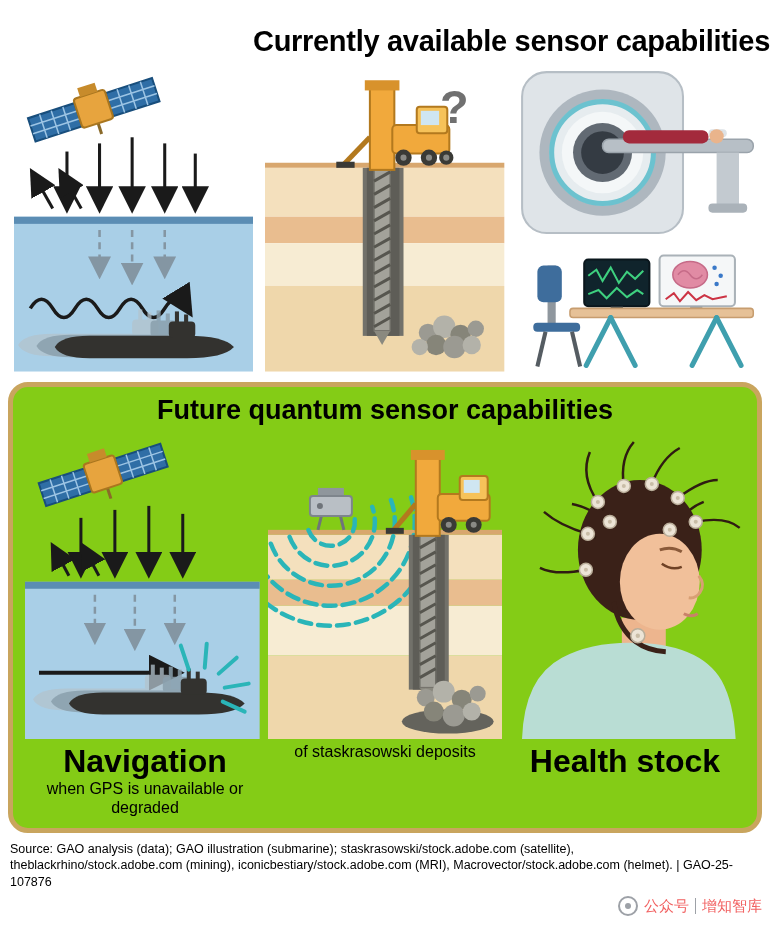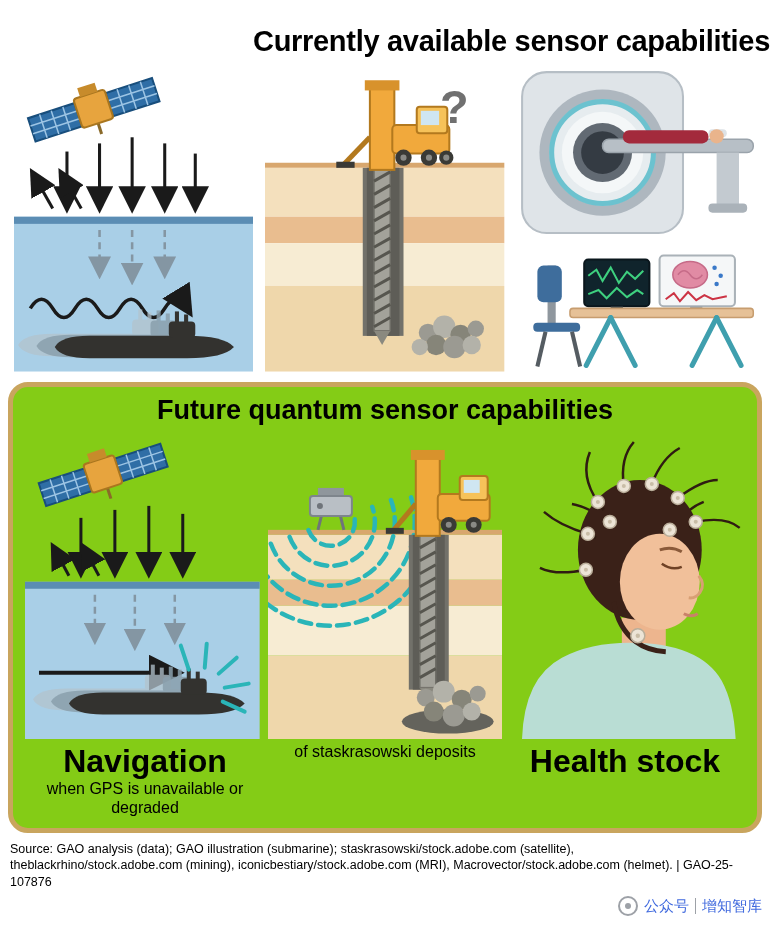--- a/index.html
+++ b/index.html
@@ -10,21 +10,21 @@
   .illus-row { display:grid; grid-template-columns:repeat(3,1fr); column-gap:12px; padding:8px 14px 0; align-items:end; }
   .illus-row svg, .future-row svg { width:100%; height:auto; display:block; }
   .future-box { margin:10px 8px 0; border:5px solid #c9a55e; border-radius:20px; background:#84cc16; padding:4px 6px 8px; }
   .future-title { font-size:27px; font-weight:700; text-align:center; padding:4px 0 2px; }
   .future-row { display:grid; grid-template-columns:repeat(3,1fr); column-gap:8px; padding:2px 6px 0; align-items:end; }
   .captions { display:grid; grid-template-columns:repeat(3,1fr); column-gap:8px; padding:4px 10px 2px; text-align:center; }
   .caption h3 { font-size:32px; font-weight:700; line-height:1.15; }
   .caption p { font-size:16px; line-height:1.18; }
   .source { padding:8px 10px 0; font-size:12.5px; line-height:1.32; max-width:748px; }
   .watermark { position:absolute; right:8px; bottom:12px; display:flex; align-items:center; gap:6px;
-               color:#1d4ed8; opacity:.85; font-size:15px; }
+               color:#ef4444; opacity:.85; font-size:15px; }
   .watermark .logo { width:20px; height:20px; border:2px solid #8d9198; border-radius:50%; position:relative; flex:0 0 auto; }
   .watermark .logo::after { content:""; position:absolute; left:5px; top:5px; width:6px; height:6px; background:#8d9198; border-radius:50%; }
   .watermark .divider { width:1px; height:16px; background:#8d9198; }
 </style>
 </head>
 <body>
 
 <div class="page">
 
   <h1 class="main-title">Currently available sensor capabilities</h1>

